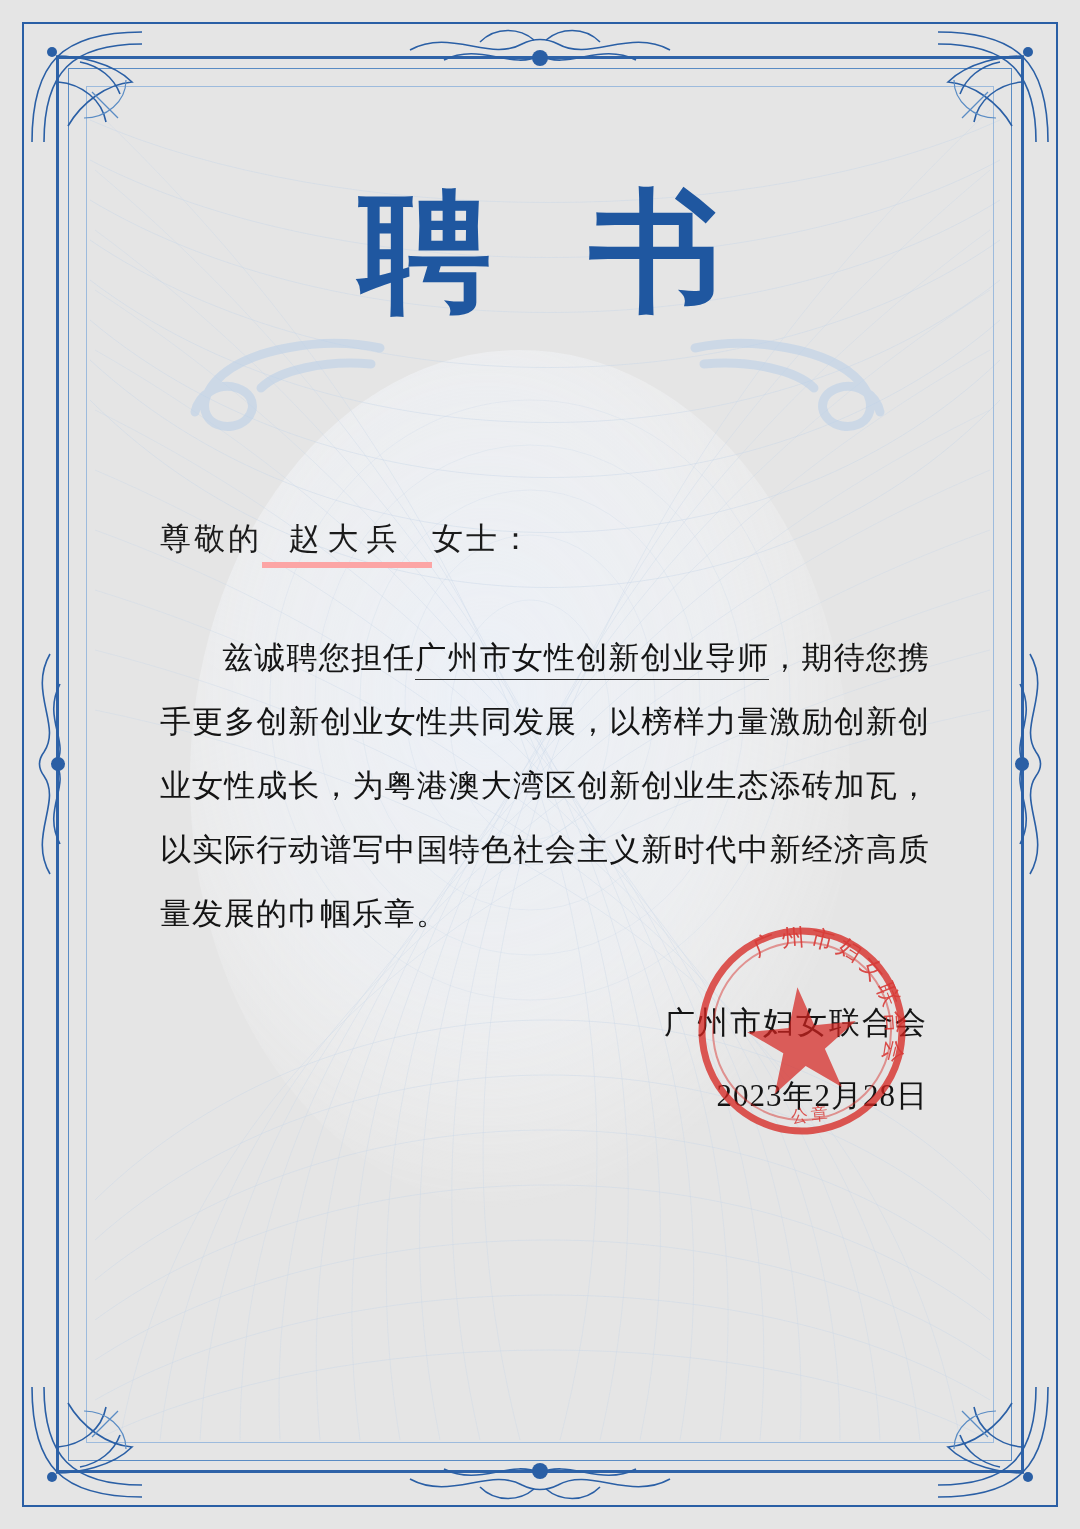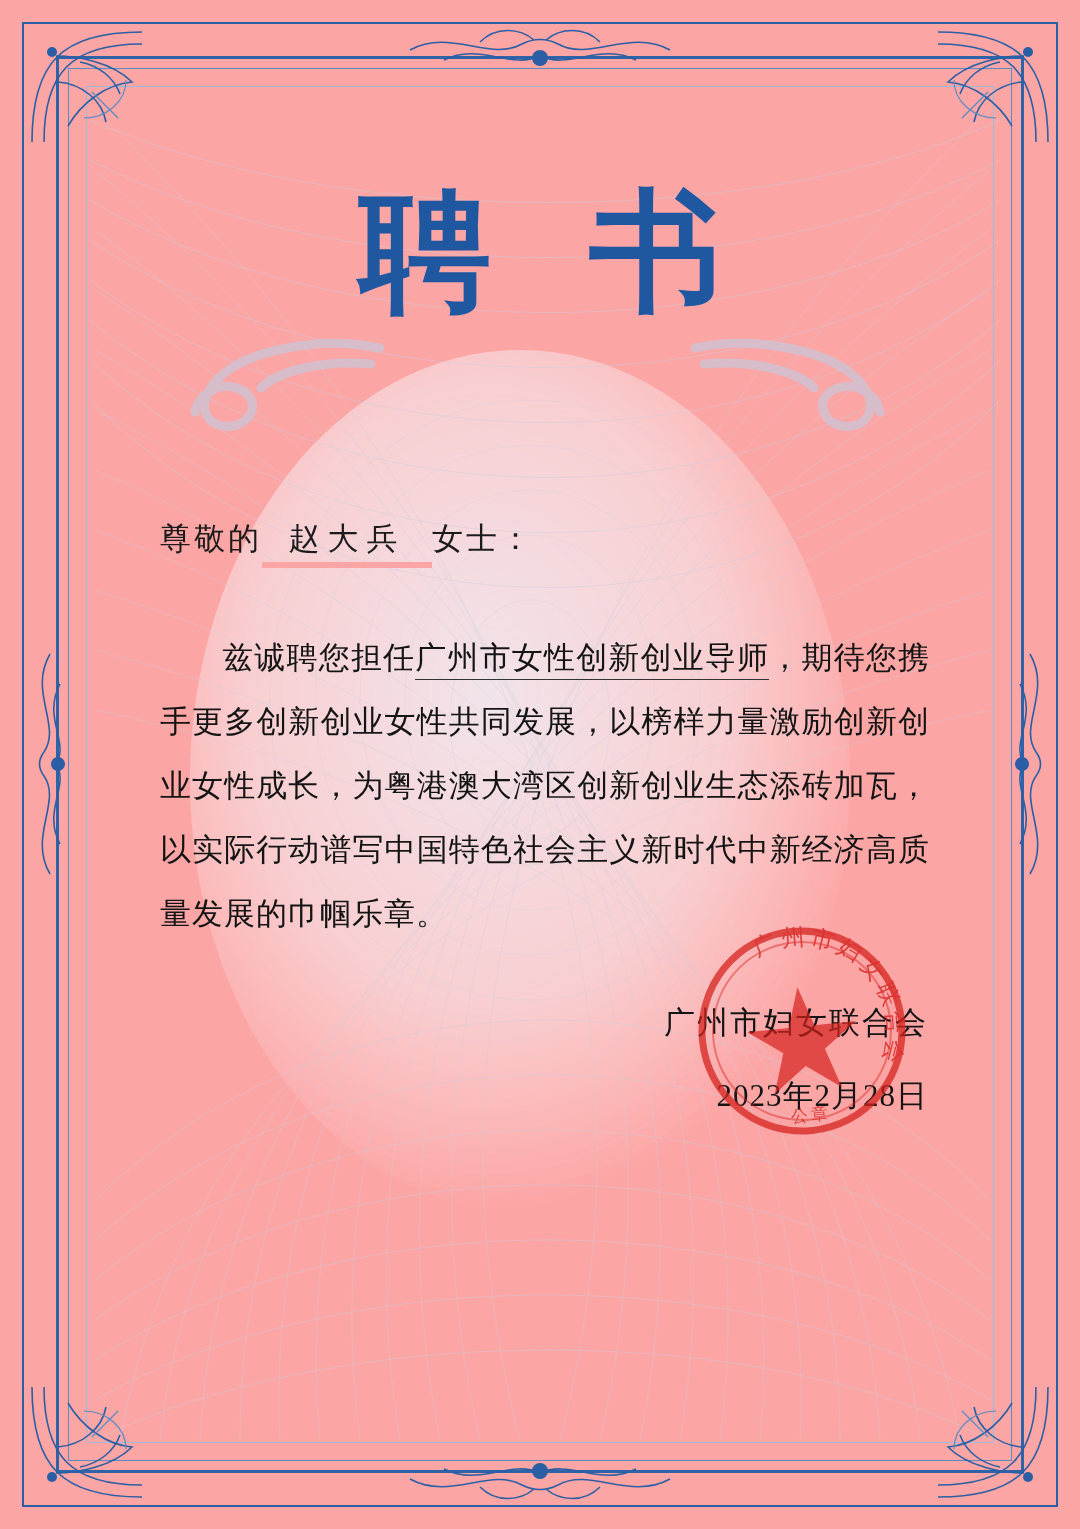--- a/index.html
+++ b/index.html
@@ -11,21 +11,21 @@
     width: 1080px;
     height: 1529px;
     overflow: hidden;
     font-family: "Liberation Serif", serif;
   }
 
   #certificate {
     position: relative;
     width: 1080px;
     height: 1529px;
-    background: #fca5a5;
+    background: #e5e5e5;
     overflow: hidden;
   }
 
   
   .bg-pattern {
     position: absolute;
     left: 0; top: 0;
     width: 1080px; height: 1529px;
     z-index: 0;
   }

